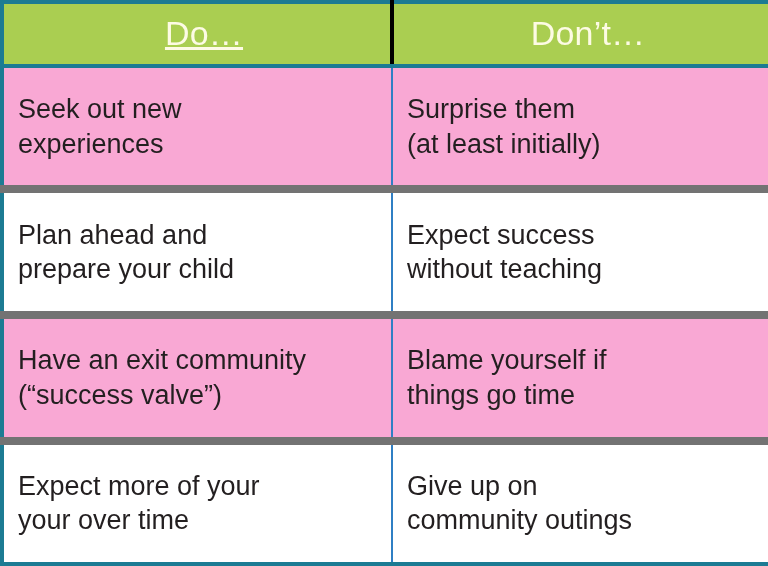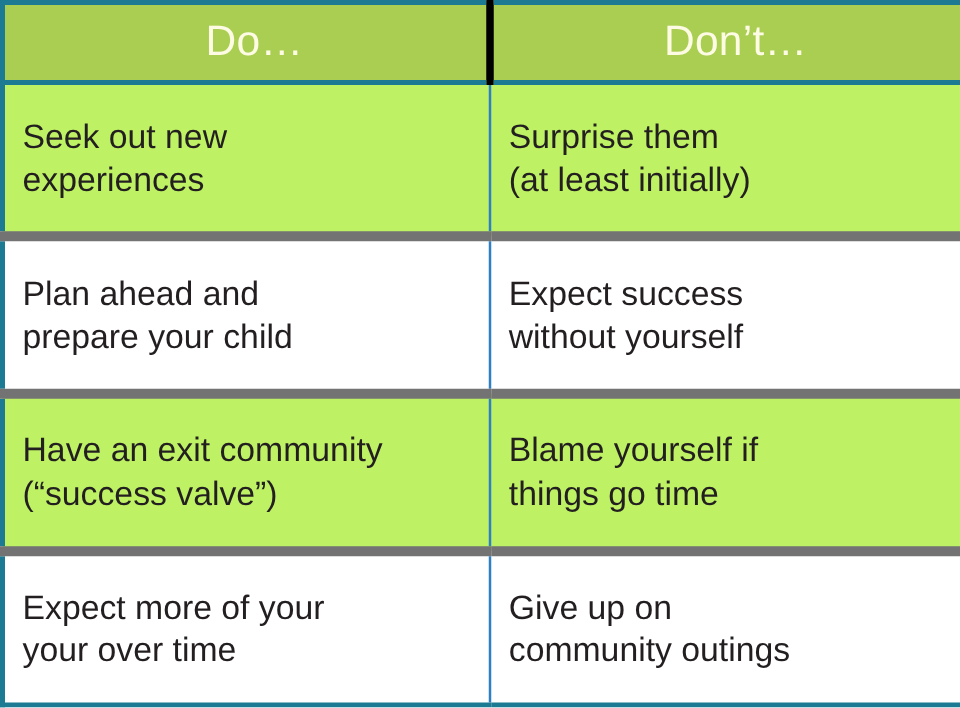--- a/index.html
+++ b/index.html
@@ -32,35 +32,35 @@
     line-height: 1.0;
     letter-spacing: 0.2px;
     padding: 8px 0 10px 14px;
     height: 64px;
     box-sizing: border-box;
     vertical-align: middle;
     white-space: nowrap;
     border-top: 4px solid #1c7b93;
     border-bottom: 4px solid #1c7b93;
   }
-  .hdr-cell.left  { border-left: 4px solid #1c7b93;  border-right: 6px solid #000000; }
+  .hdr-cell.left  { border-left: 4px solid #1c7b93;  border-right: 4px solid #000000; text-decoration: underline; }
   .hdr-cell.right { border-left: 2px solid #2e7f9c;  border-right: 4px solid #1c7b93; }
 
   
   .body-cell {
     font-size: 27px;
     line-height: 1.28;
     color: #231f20;
     padding: 14px 10px 14px 14px;
     vertical-align: middle;
     box-sizing: border-box;
   }
   .body-cell .line { display: block; }
 
-  tr.shade .body-cell { background: #bef264; }
+  tr.shade .body-cell { background: #f9a8d4; }
   tr.plain .body-cell { background: #ffffff; }
 
   .body-cell.left  { border-left: 4px solid #1c7b93; border-right: 2px solid #2f7fc4; }
   .body-cell.right { border-left: 2px solid #2f7fc4; border-right: 4px solid #1c7b93; }
 
   tr.row-divider .body-cell { border-top: 8px solid #737373; }
   tr.last-row .body-cell { border-bottom: 4px solid #1c7b93; }
 </style>
 </head>
 <body>
@@ -89,21 +89,21 @@
       </td>
     </tr>
 
     <tr class="plain row-divider">
       <td class="body-cell left">
         <span class="line">Plan ahead and</span>
         <span class="line">prepare your child</span>
       </td>
       <td class="body-cell right">
         <span class="line">Expect success</span>
-        <span class="line">without yourself</span>
+        <span class="line">without teaching</span>
       </td>
     </tr>
 
     <tr class="shade row-divider">
       <td class="body-cell left">
         <span class="line">Have an exit community</span>
         <span class="line">(“success valve”)</span>
       </td>
       <td class="body-cell right">
         <span class="line">Blame yourself if</span>

